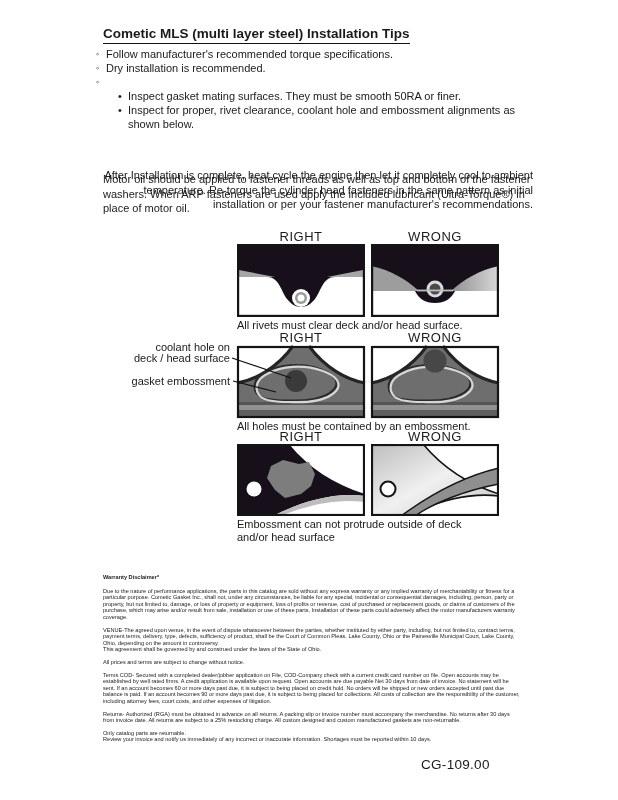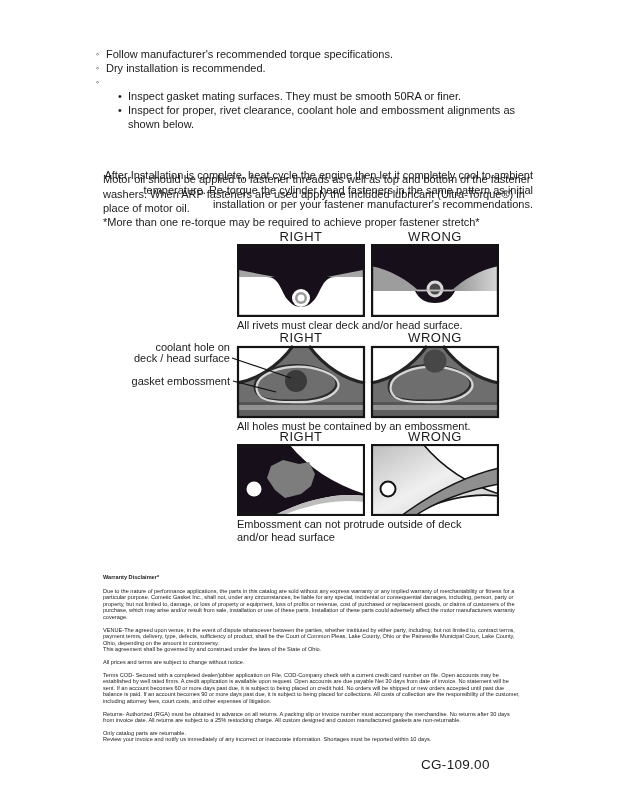--- a/index.html
+++ b/index.html
@@ -24,20 +24,21 @@
   .doc-code{left:387px;top:757px;width:100px;font-size:13.5px;letter-spacing:.3px;margin-left:34px;}
   svg text{font-family:"Liberation Sans",sans-serif;fill:#1a1a1a;}
   svg .hdr{font-size:13px;letter-spacing:.5px;text-anchor:middle;}
   svg .lbl{font-size:11px;text-anchor:end;}
 </style>
 </head>
 <body>
 
 <div class="page">
 
+  <div class="abs title">Cometic MLS (multi layer steel) Installation Tips</div>
 
   <div class="abs bullets">
     <div class="b-row">
       <span class="b-mark">◦</span>
       <span>Follow manufacturer's recommended torque specifications.</span>
     </div>
     <div class="b-row">
       <span class="b-mark">◦</span>
       <span>Dry installation is recommended.</span>
     </div>
@@ -49,21 +50,20 @@
       <span>Inspect gasket mating surfaces.  They must be smooth 50RA or finer.</span>
     </div>
     <div class="b-row sub">
       <span class="b-mark">•</span>
       <span>Inspect for proper, rivet clearance, coolant hole and embossment alignments as shown below.</span>
     </div>
   </div>
 
   <div class="abs para p1">Motor oil should be applied to fastener threads as well as top and bottom of the fastener washers. When ARP fasteners are used apply the included lubricant (Ultra-Torque®) in place of motor oil.</div>
   <div class="abs para p2">After Installation is complete, heat cycle the engine then let it completely cool to ambient temperature. Re-torque the cylinder head fasteners in the same pattern as initial installation or per your fastener manufacturer's recommendations.</div>
-  <div class="abs para p3">*More than one re-torque may be required to achieve proper fastener stretch*</div>
 
   <div class="abs dlabel" style="left:237px;top:229px;">RIGHT</div>
   <div class="abs dlabel" style="left:371px;top:229px;">WRONG</div>
 
   <svg class="abs" style="left:237px;top:244px;" width="128" height="73" viewBox="0 0 128 73">
     <rect width="128" height="73" fill="#17101a"></rect>
     <polygon points="2,26 38,33 2,33" fill="#a6a6a6"></polygon>
     <polygon points="126,26 90,33 126,33" fill="#a6a6a6"></polygon>
     <path d="M0,33 L30,33 C42,33 44,47 50,55 C55,61 59,63 64,63 C69,63 73,61 78,55 C84,47 86,33 98,33 L128,33 L128,73 L0,73 Z" fill="#ffffff"></path>
     <circle cx="64" cy="54" r="9" fill="#ffffff"></circle>

